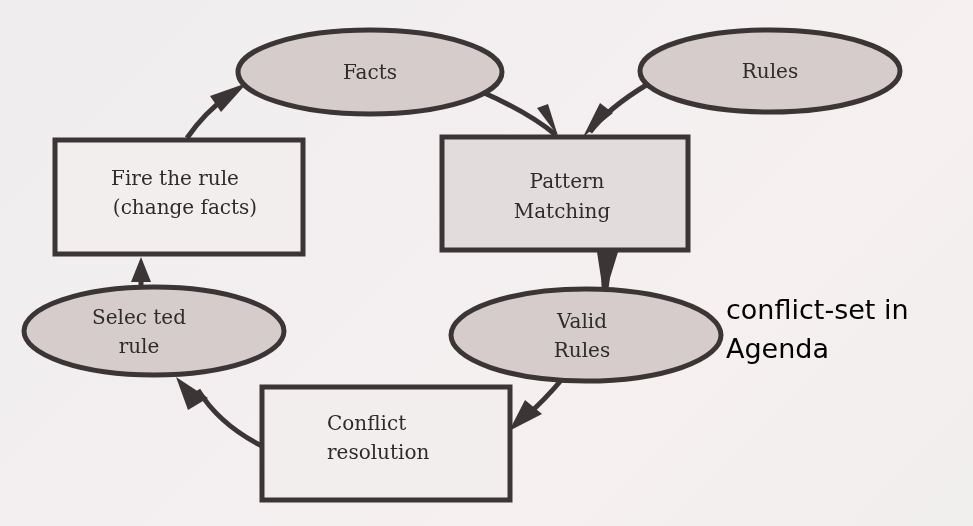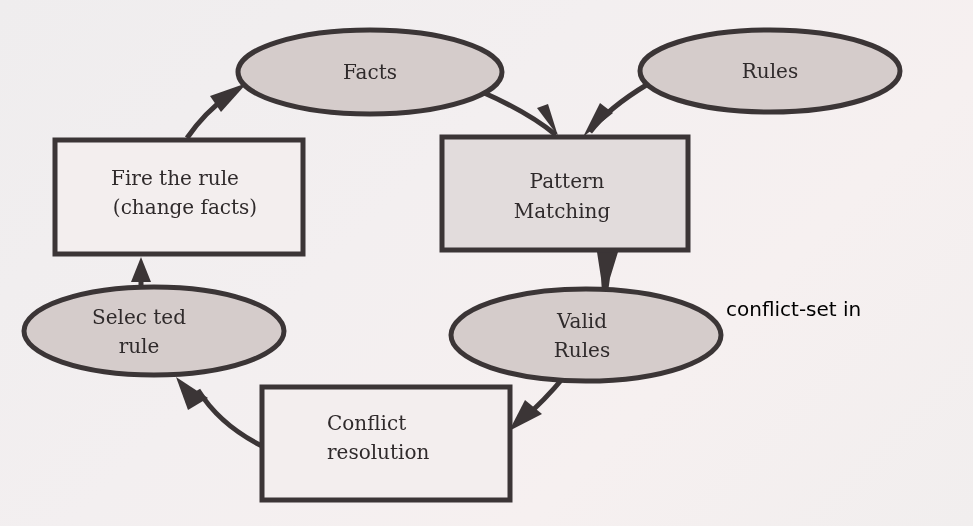--- a/index.html
+++ b/index.html
@@ -9,21 +9,21 @@
     position: relative;
   }
   svg.diagram { position: absolute; left: 0; top: 0; }
   .node-text {
     font-family: "DejaVu Serif", "Liberation Serif", serif;
     font-size: 20px; fill: #2f2a2b;
   }
   .annot {
     position: absolute; left: 726px; top: 290px;
     font-family: "DejaVu Sans", "Liberation Sans", sans-serif;
-    font-size: 20px; line-height: 39px; color: #000;
+    font-size: 27px; line-height: 39px; color: #000;
   }
 </style>
 </head>
 <body>
 
 <svg class="diagram" width="973" height="526" viewBox="0 0 973 526">
   <defs>
     <marker id="arrowhead" markerWidth="9" markerHeight="9" refX="7.5" refY="4.5" orient="auto" markerUnits="userSpaceOnUse" viewBox="0 0 9 9">
       <path d="M0,0 L9,4.5 L0,9 Z" fill="#3b3536"></path>
     </marker>
@@ -87,13 +87,14 @@
 
   <g>
     <rect x="262" y="387" width="248" height="113" fill="#f3eeee" stroke="#3b3536" stroke-width="5"></rect>
     <text class="node-text" text-anchor="start" x="327" y="430">Conflict</text>
     <text class="node-text" text-anchor="start" x="327" y="459">resolution</text>
   </g>
 </svg>
 
 <div class="annot">
   <div>conflict-set in</div>
+  <div>Agenda</div>
 </div>
 
 </body></html>

